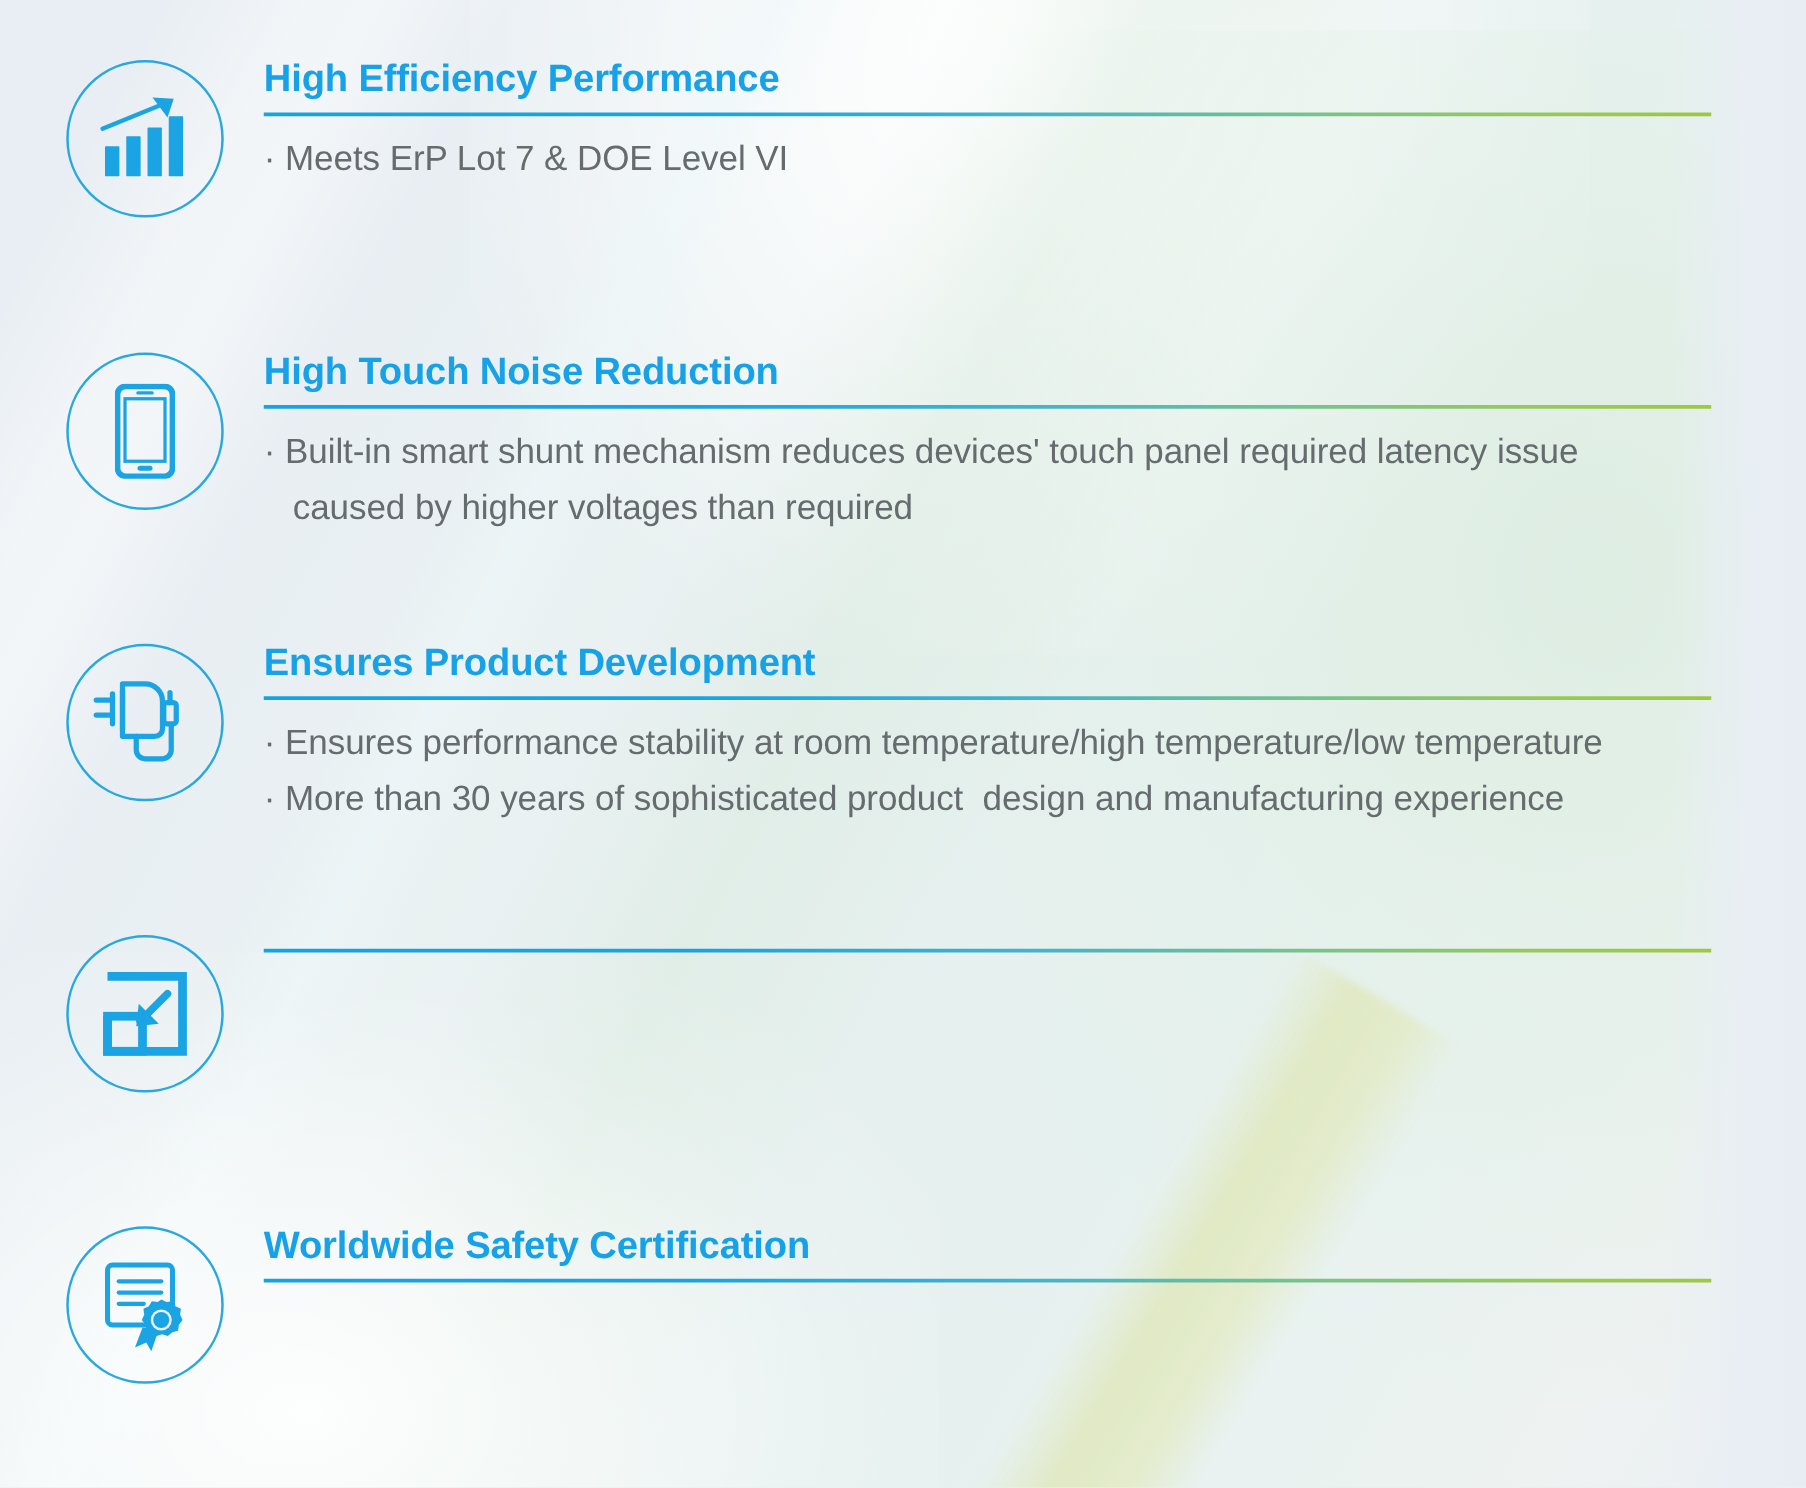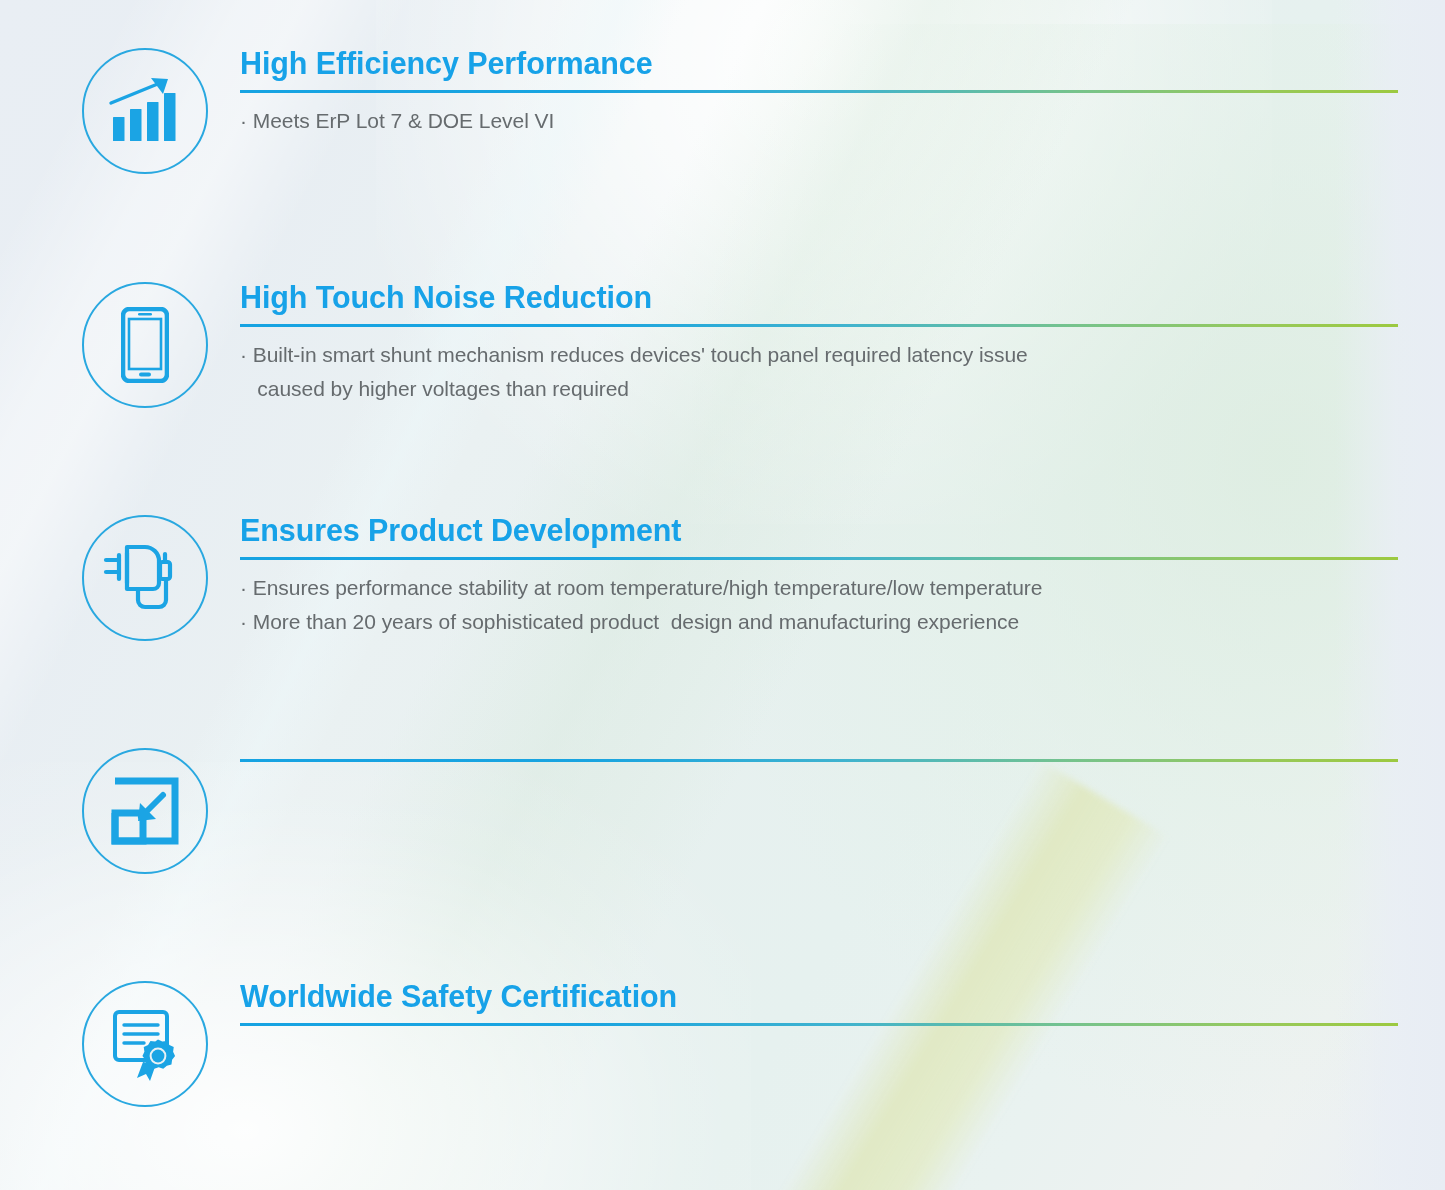--- a/index.html
+++ b/index.html
@@ -148,21 +148,20 @@
       rgba(233,238,245,0.85) 55%,
       rgba(232,237,244,1) 100%);
   }
 
   
   .page {
     position: relative;
     z-index: 2;
     width: 1445px;
     height: 1190px;
-    padding-left: 29px;
   }
 
   .feature {
     position: absolute;
     display: flex;
     align-items: flex-start;
   }
 
   .icon-wrap {
     position: absolute;
@@ -208,21 +207,21 @@
       #76c38c 72%,
       #97c95a 88%,
       #9cc940 100%);
   }
 
   .bullets {
     margin-top: 11px;
   }
 
   .bullet {
-    font-size: 21px;
+    font-size: 28px;
     color: #666b6e;
     line-height: 1.62;
     letter-spacing: -0.05px;
     white-space: pre-wrap;
   }
 </style>
 </head>
 <body>
 
 <div class="bg-root">
@@ -300,21 +299,21 @@
             <path d="M64 13 v8"></path>
           </g>
         </svg>
       </div>
     </div>
     <div class="body-col">
       <div class="feature-title">Ensures Product Development</div>
       <div class="divider"></div>
       <div class="bullets">
         <div class="bullet">· Ensures performance stability at room temperature/high temperature/low temperature</div>
-        <div class="bullet">· More than 20 years of sophisticated product  design and manufacturing experience</div>
+        <div class="bullet">· More than 30 years of sophisticated product  design and manufacturing experience</div>
       </div>
     </div>
   </div>
 
   <div class="feature" style="top:748px;">
     <div class="icon-wrap">
       <div class="icon-circle">
         <svg width="68" height="68" viewBox="0 0 68 68" aria-hidden="true">
           <path d="M4 4 h60 v60 h-60 v-28" fill="none" stroke="#1ba4e4" stroke-width="7"></path>
           <rect x="4" y="36" width="28" height="28" fill="none" stroke="#1ba4e4" stroke-width="7"></rect>

